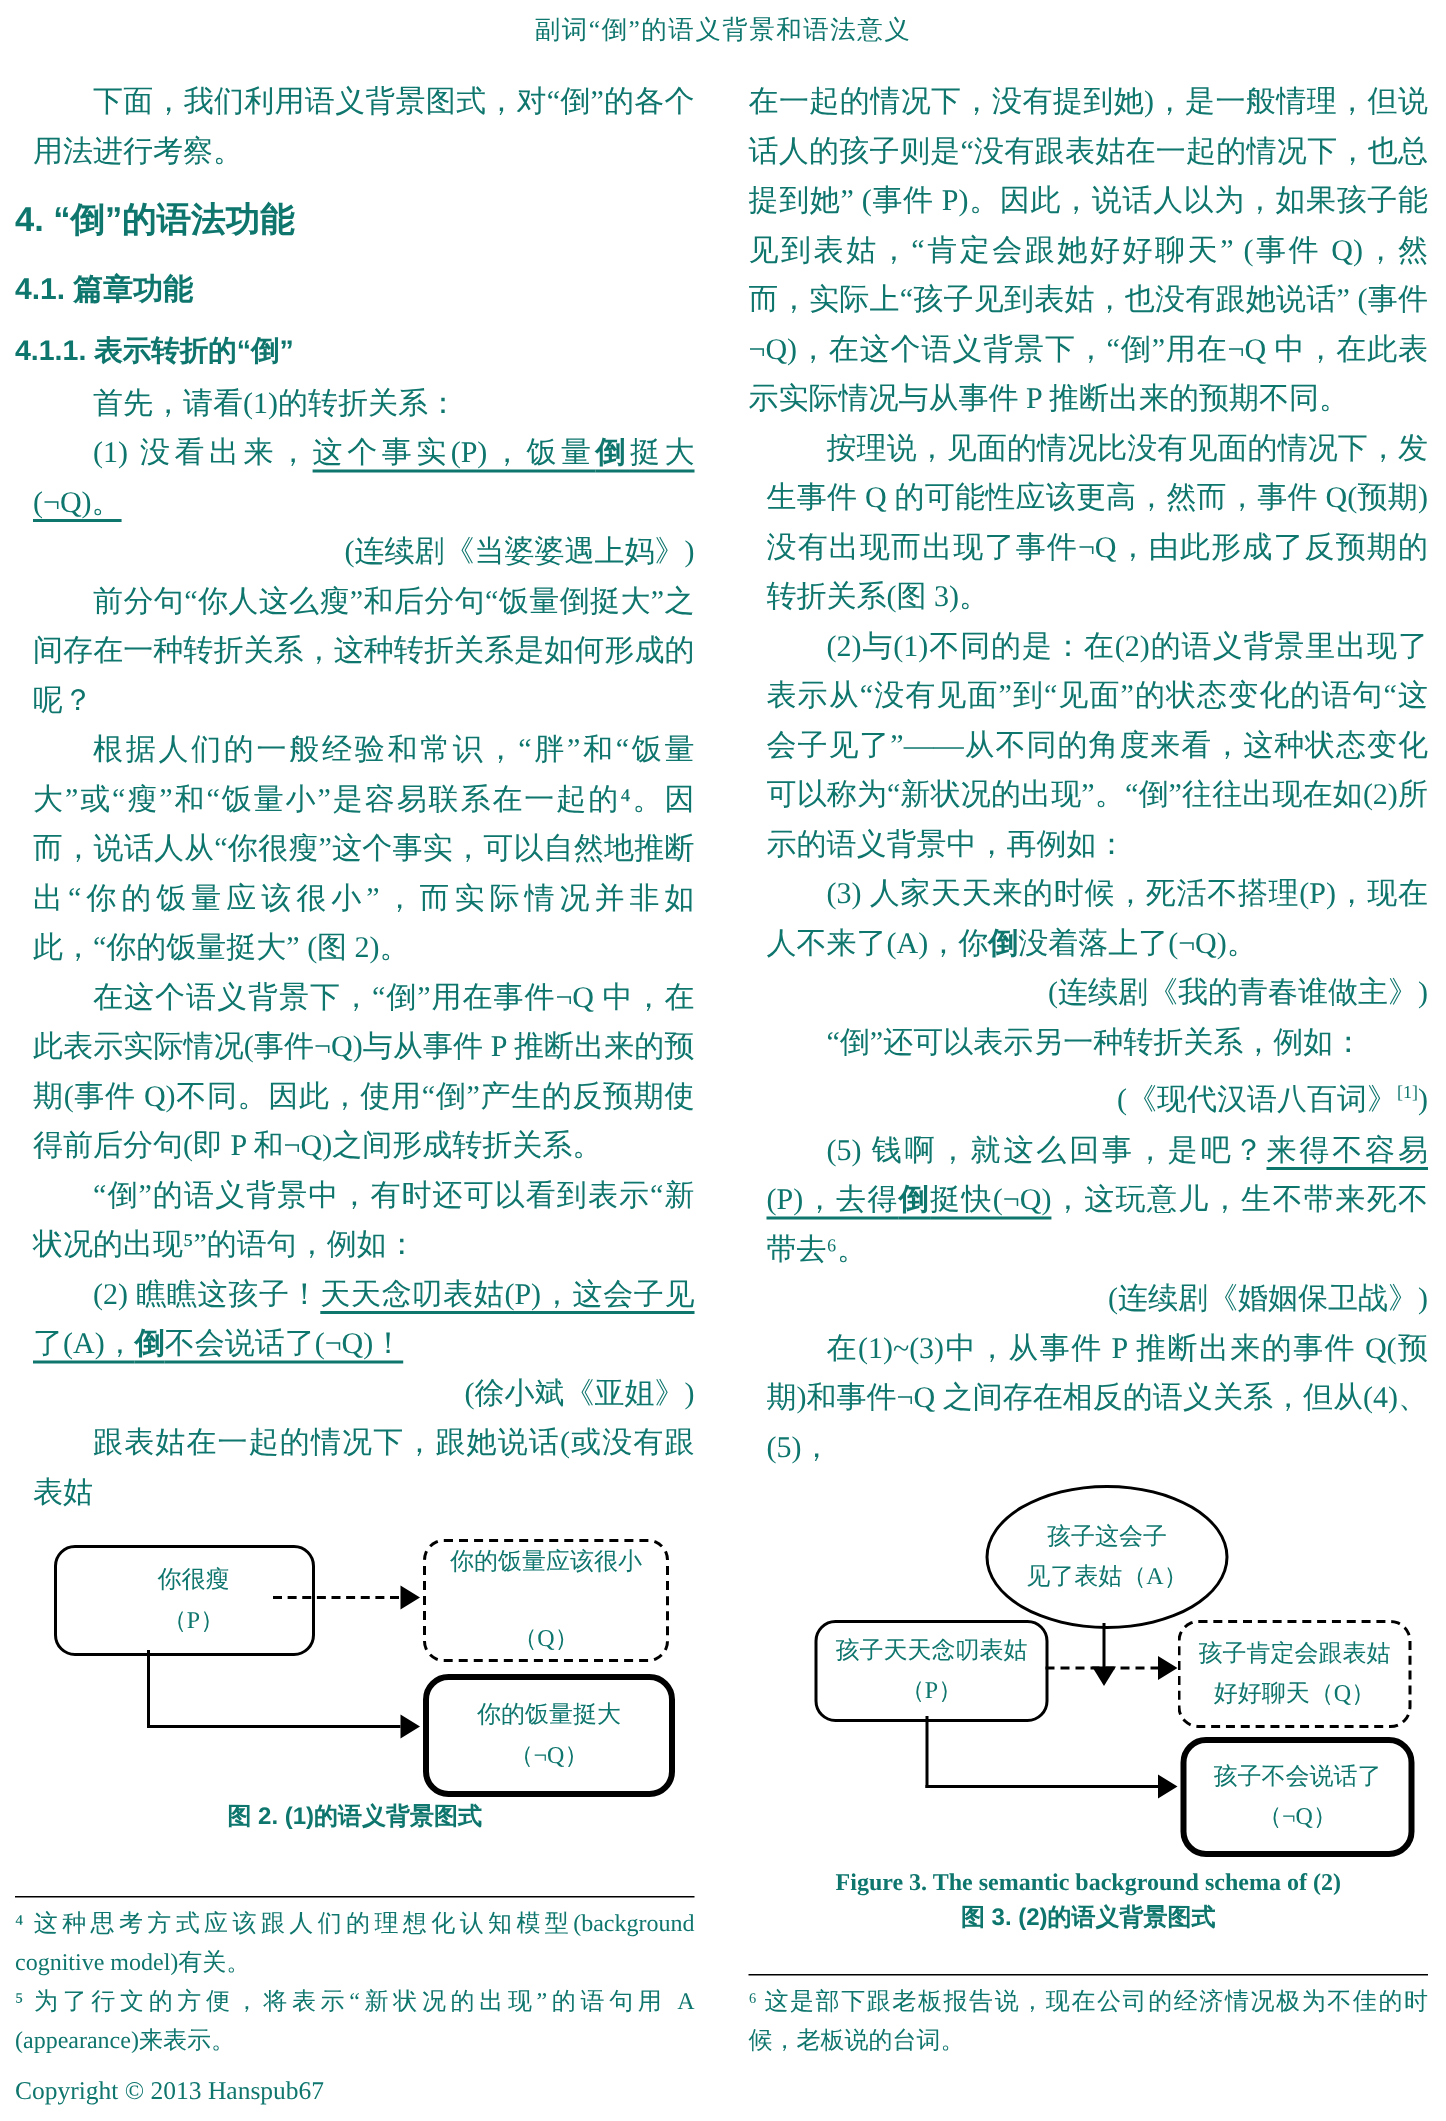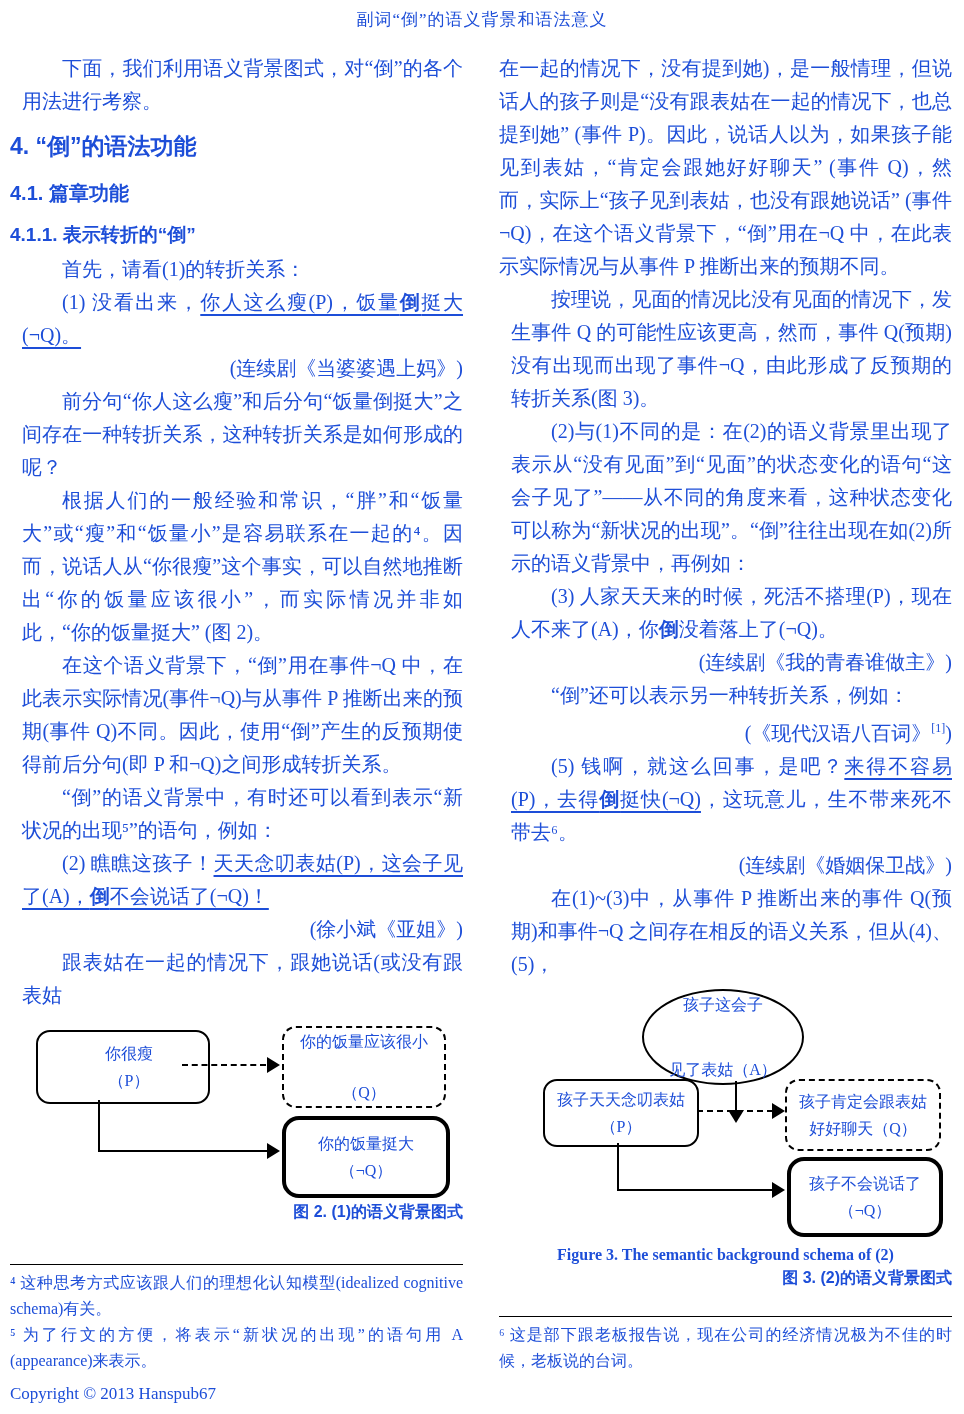--- a/index.html
+++ b/index.html
@@ -1,18 +1,18 @@
 <!DOCTYPE html>
 <html><head>
 <meta charset="utf-8">
 <style>
   html,body{margin:0;padding:0;background:#e8e8e8;}
   .page{
     position:relative;width:964px;height:1414px;margin:0 auto;
-    background:#ffffff;color:#1d4ed8;overflow:hidden;
+    background:#ffffff;color:#0f766e;overflow:hidden;
     font-family:"Liberation Serif","DejaVu Serif",serif;
   }
   .running-head{
     position:absolute;top:8px;left:0;right:0;text-align:center;
     font-size:17px;letter-spacing:1px;
   }
   .columns{position:absolute;top:52px;left:10px;display:flex;gap:36px;}
   .col{width:453px;min-height:1322px;display:flex;flex-direction:column;}
   p{margin:0;}
   .body{font-size:20px;line-height:33px;text-align:justify;}
@@ -40,21 +40,21 @@
     font-size:16px;line-height:27px;text-align:center;
   }
   .vline{position:absolute;width:2px;background:#000;}
   .hline{position:absolute;height:0;border-top:2px solid #000;}
   .dashedline{border-top-style:dashed;}
   .arrow-r{position:absolute;width:0;height:0;
     border-left:13px solid #000;border-top:8px solid transparent;border-bottom:8px solid transparent;}
   .arrow-d{position:absolute;width:0;height:0;
     border-top:13px solid #000;border-left:8px solid transparent;border-right:8px solid transparent;}
   .figcap-en{text-align:center;font-weight:bold;font-size:16px;line-height:23px;margin-top:6px;}
-  .figcap-zh{text-align:right;font-weight:bold;font-size:16px;line-height:23px;
+  .figcap-zh{text-align:center;font-weight:bold;font-size:16px;line-height:23px;
     font-family:"Liberation Sans","DejaVu Sans",sans-serif;}
   .footnotes{margin-top:auto;border-top:1.5px solid #000;padding-top:5px;
     font-size:16px;line-height:26px;text-align:justify;}
   .footnotes p{margin:0;}
   .footer{
     position:absolute;left:10px;right:14px;bottom:10px;
     display:flex;justify-content:flex-start;font-size:17px;
   }
 </style>
 </head>
@@ -70,21 +70,21 @@
       <p class="body ind">下面，我们利用语义背景图式，对“倒”的各个用法进行考察。</p>
 
       <div class="h1">4. “倒”的语法功能</div>
       <div class="h2">4.1. 篇章功能</div>
 
 
       <div class="h3">4.1.1. 表示转折的“倒”</div>
 
       <p class="body ind">首先，请看(1)的转折关系：</p>
 
-      <p class="body ind"><span>(1) 没看出来，</span><span class="ul"><span>你人这么瘦(P)，饭量</span><span class="dao">倒</span><span>挺大(¬Q)。</span></span></p>
+      <p class="body ind"><span>(1) 没看出来，</span><span class="ul"><span>这个事实(P)，饭量</span><span class="dao">倒</span><span>挺大(¬Q)。</span></span></p>
       <p class="body src">(连续剧《当婆婆遇上妈》)</p>
 
       <p class="body ind">前分句“你人这么瘦”和后分句“饭量倒挺大”之间存在一种转折关系，这种转折关系是如何形成的呢？</p>
       <p class="body ind">根据人们的一般经验和常识，“胖”和“饭量大”或“瘦”和“饭量小”是容易联系在一起的⁴。因而，说话人从“你很瘦”这个事实，可以自然地推断出“你的饭量应该很小”，而实际情况并非如此，“你的饭量挺大” (图 2)。</p>
       <p class="body ind">在这个语义背景下，“倒”用在事件¬Q 中，在此表示实际情况(事件¬Q)与从事件 P 推断出来的预期(事件 Q)不同。因此，使用“倒”产生的反预期使得前后分句(即 P 和¬Q)之间形成转折关系。</p>
       <p class="body ind">“倒”的语义背景中，有时还可以看到表示“新状况的出现⁵”的语句，例如：</p>
 
       <p class="body ind"><span>(2) 瞧瞧这孩子！</span><span class="ul"><span>天天念叨表姑(P)，这会子见了(A)，</span><span class="dao">倒</span><span>不会说话了(¬Q)！</span></span></p>
       <p class="body src">(徐小斌《亚姐》)</p>
 
@@ -105,21 +105,21 @@
         </div>
         <div class="hline dashedline" style="left:172px;top:44px;width:84px;"></div>
         <div class="arrow-r" style="left:257px;top:37px;"></div>
         <div class="vline" style="left:88px;top:80px;height:52px;"></div>
         <div class="hline" style="left:88px;top:130px;width:169px;"></div>
         <div class="arrow-r" style="left:257px;top:123px;"></div>
       </div>
       <div class="figcap-zh">图 2. (1)的语义背景图式</div>
 
       <div class="footnotes">
-        <p>⁴ 这种思考方式应该跟人们的理想化认知模型(idealized  cognitive schema)有关。</p>
+        <p>⁴ 这种思考方式应该跟人们的理想化认知模型(background  cognitive model)有关。</p>
         <p>⁵ 为了行文的方便，将表示“新状况的出现”的语句用 A (appearance)来表示。</p>
       </div>
     </div>
 
     <div class="col">
       <p class="body">在一起的情况下，没有提到她)，是一般情理，但说话人的孩子则是“没有跟表姑在一起的情况下，也总提到她” (事件 P)。因此，说话人以为，如果孩子能见到表姑，“肯定会跟她好好聊天” (事件 Q)，然而，实际上“孩子见到表姑，也没有跟她说话” (事件¬Q)，在这个语义背景下，“倒”用在¬Q 中，在此表示实际情况与从事件 P 推断出来的预期不同。</p>
       <p class="body ind">按理说，见面的情况比没有见面的情况下，发生事件 Q 的可能性应该更高，然而，事件 Q(预期)没有出现而出现了事件¬Q，由此形成了反预期的转折关系(图 3)。</p>
       <p class="body ind">(2)与(1)不同的是：在(2)的语义背景里出现了表示从“没有见面”到“见面”的状态变化的语句“这会子见了”——从不同的角度来看，这种状态变化可以称为“新状况的出现”。“倒”往往出现在如(2)所示的语义背景中，再例如：</p>
 
       <p class="body ind"><span>(3) 人家天天来的时候，死活不搭理(P)，现在人不来了(A)，你</span><span class="dao">倒</span><span>没着落上了(¬Q)。</span></p>
@@ -128,21 +128,21 @@
       <p class="body ind">“倒”还可以表示另一种转折关系，例如：</p>
 
       <p class="body src"><span>(《现代汉语八百词》</span><sup class="ref">[1]</sup><span>)</span></p>
 
       <p class="body ind"><span>(5) 钱啊，就这么回事，是吧？</span><span class="ul"><span>来得不容易(P)，去得</span><span class="dao">倒</span><span>挺快(¬Q)</span></span><span>，这玩意儿，生不带来死不带去⁶。</span></p>
       <p class="body src">(连续剧《婚姻保卫战》)</p>
 
       <p class="body ind">在(1)~(3)中，从事件 P 推断出来的事件 Q(预期)和事件¬Q 之间存在相反的语义关系，但从(4)、(5)，</p>
 
       <div class="fig fig3">
-        <div class="fellipse" style="left:143px;top:0;width:158px;height:92px;justify-content:space-between;">
+        <div class="fellipse" style="left:158px;top:0;width:158px;height:92px;">
           <div>孩子这会子</div>
           <div>见了表姑（A）</div>
         </div>
         <div class="fbox" style="left:44px;top:90px;width:152px;height:64px;">
           <div>孩子天天念叨表姑</div>
           <div>（P）</div>
         </div>
         <div class="fbox dashed" style="left:286px;top:90px;width:152px;height:68px;">
           <div>孩子肯定会跟表姑</div>
           <div>好好聊天（Q）</div>

